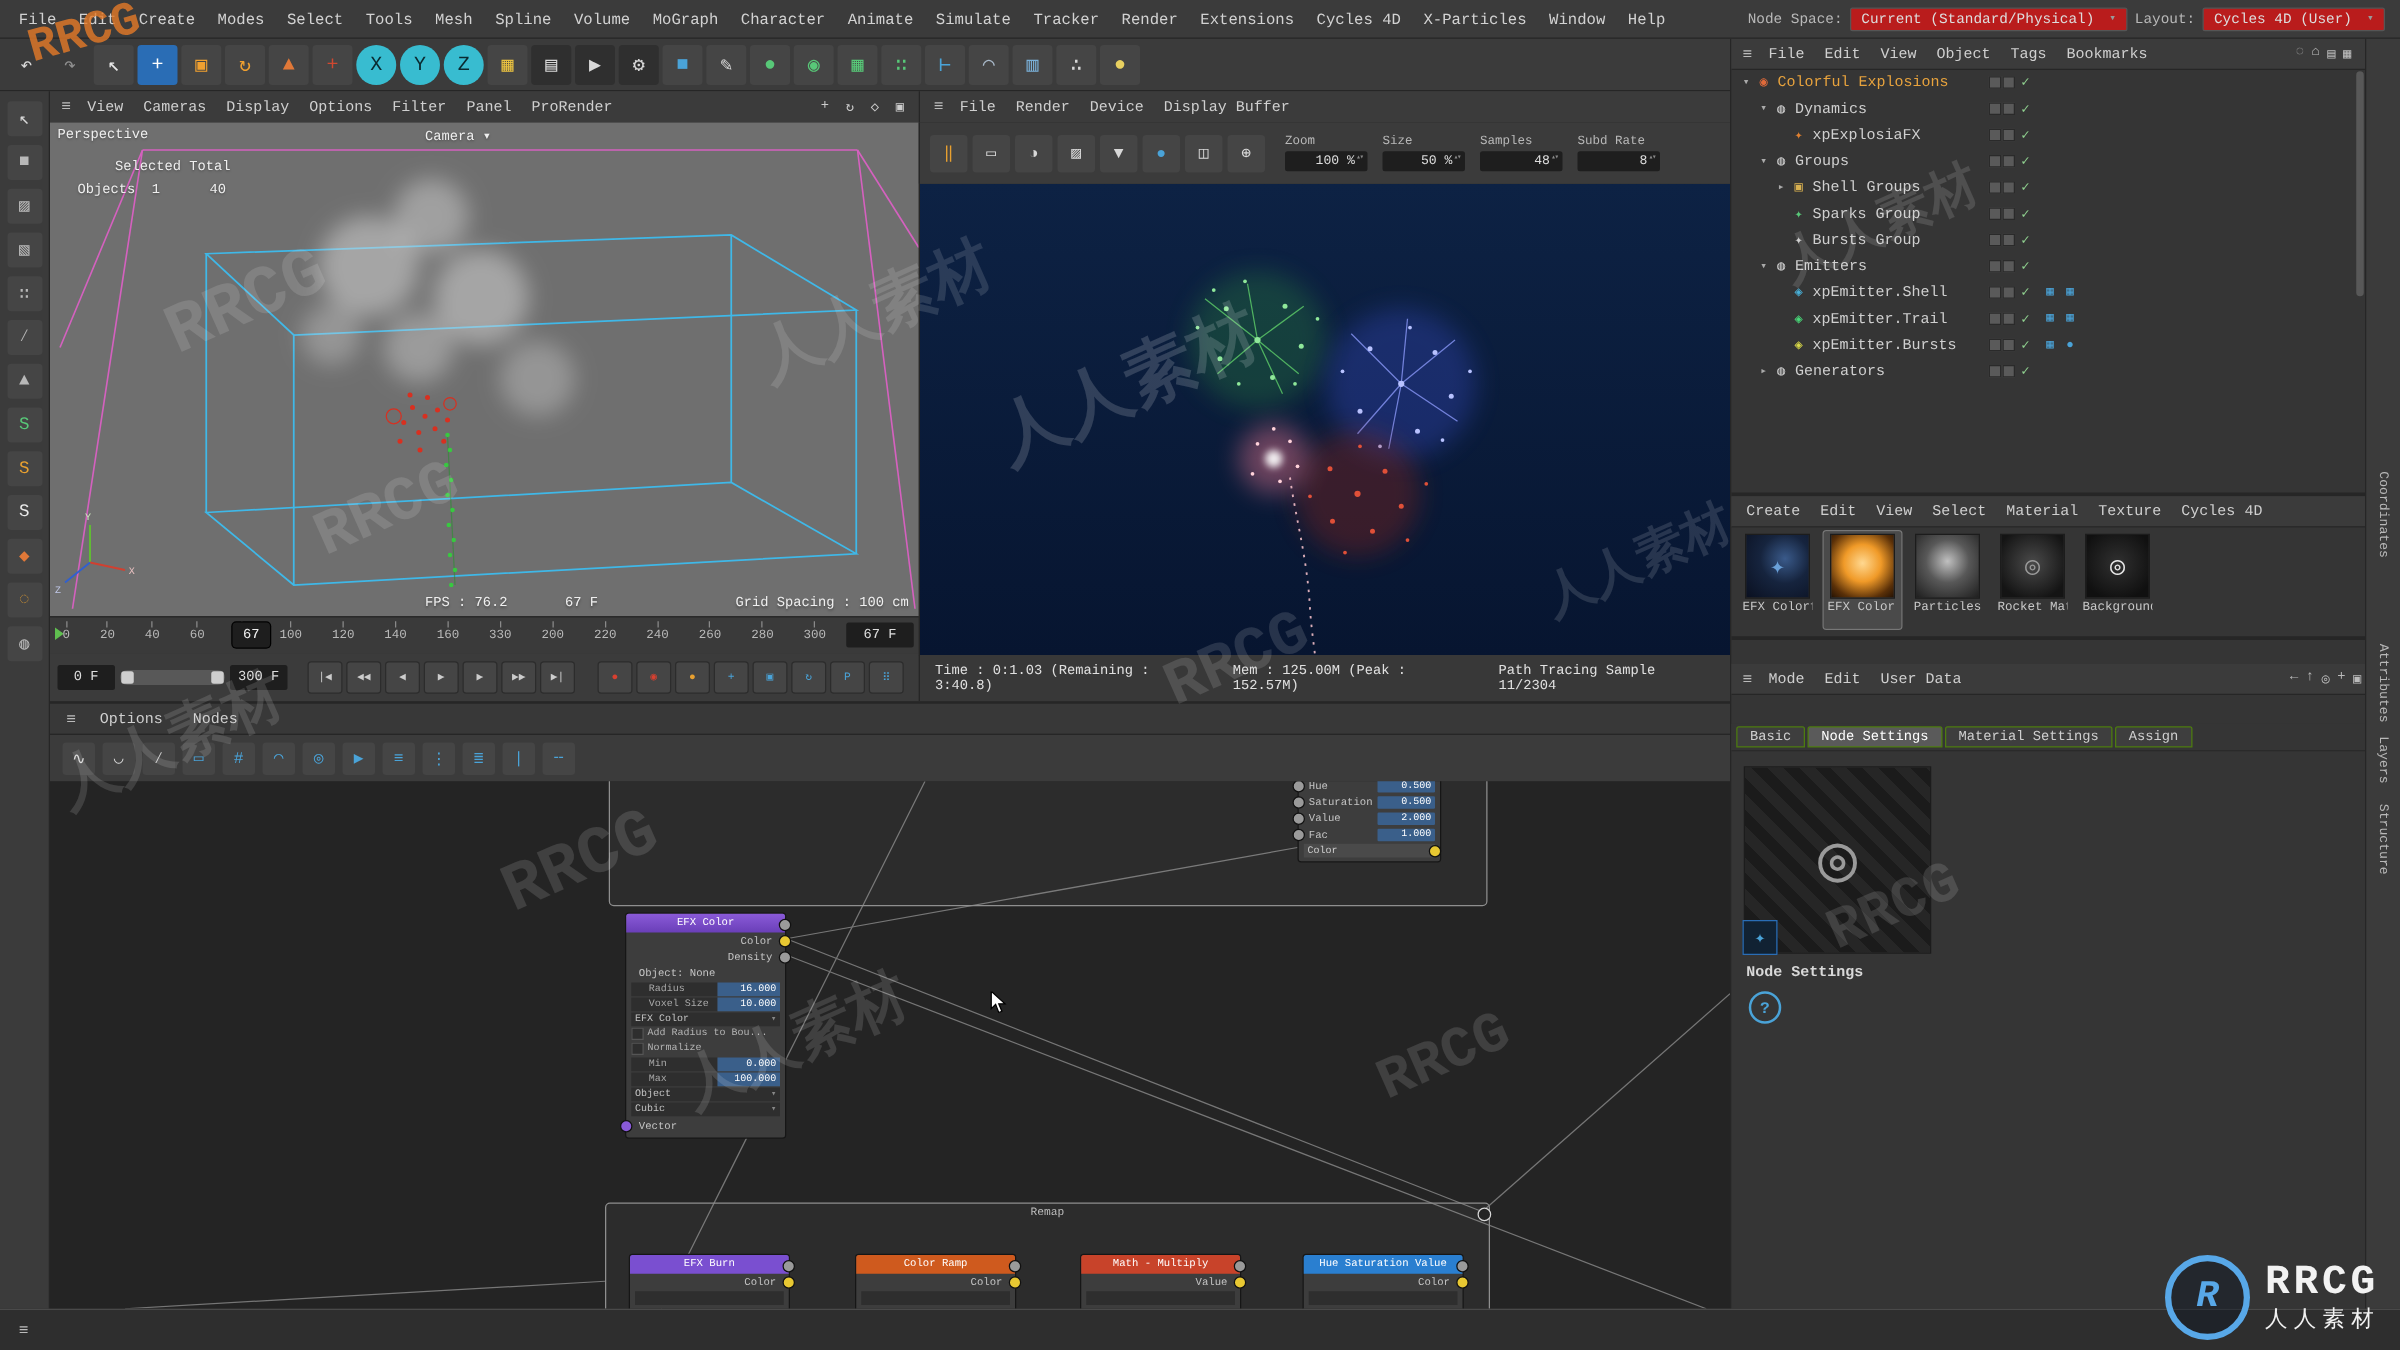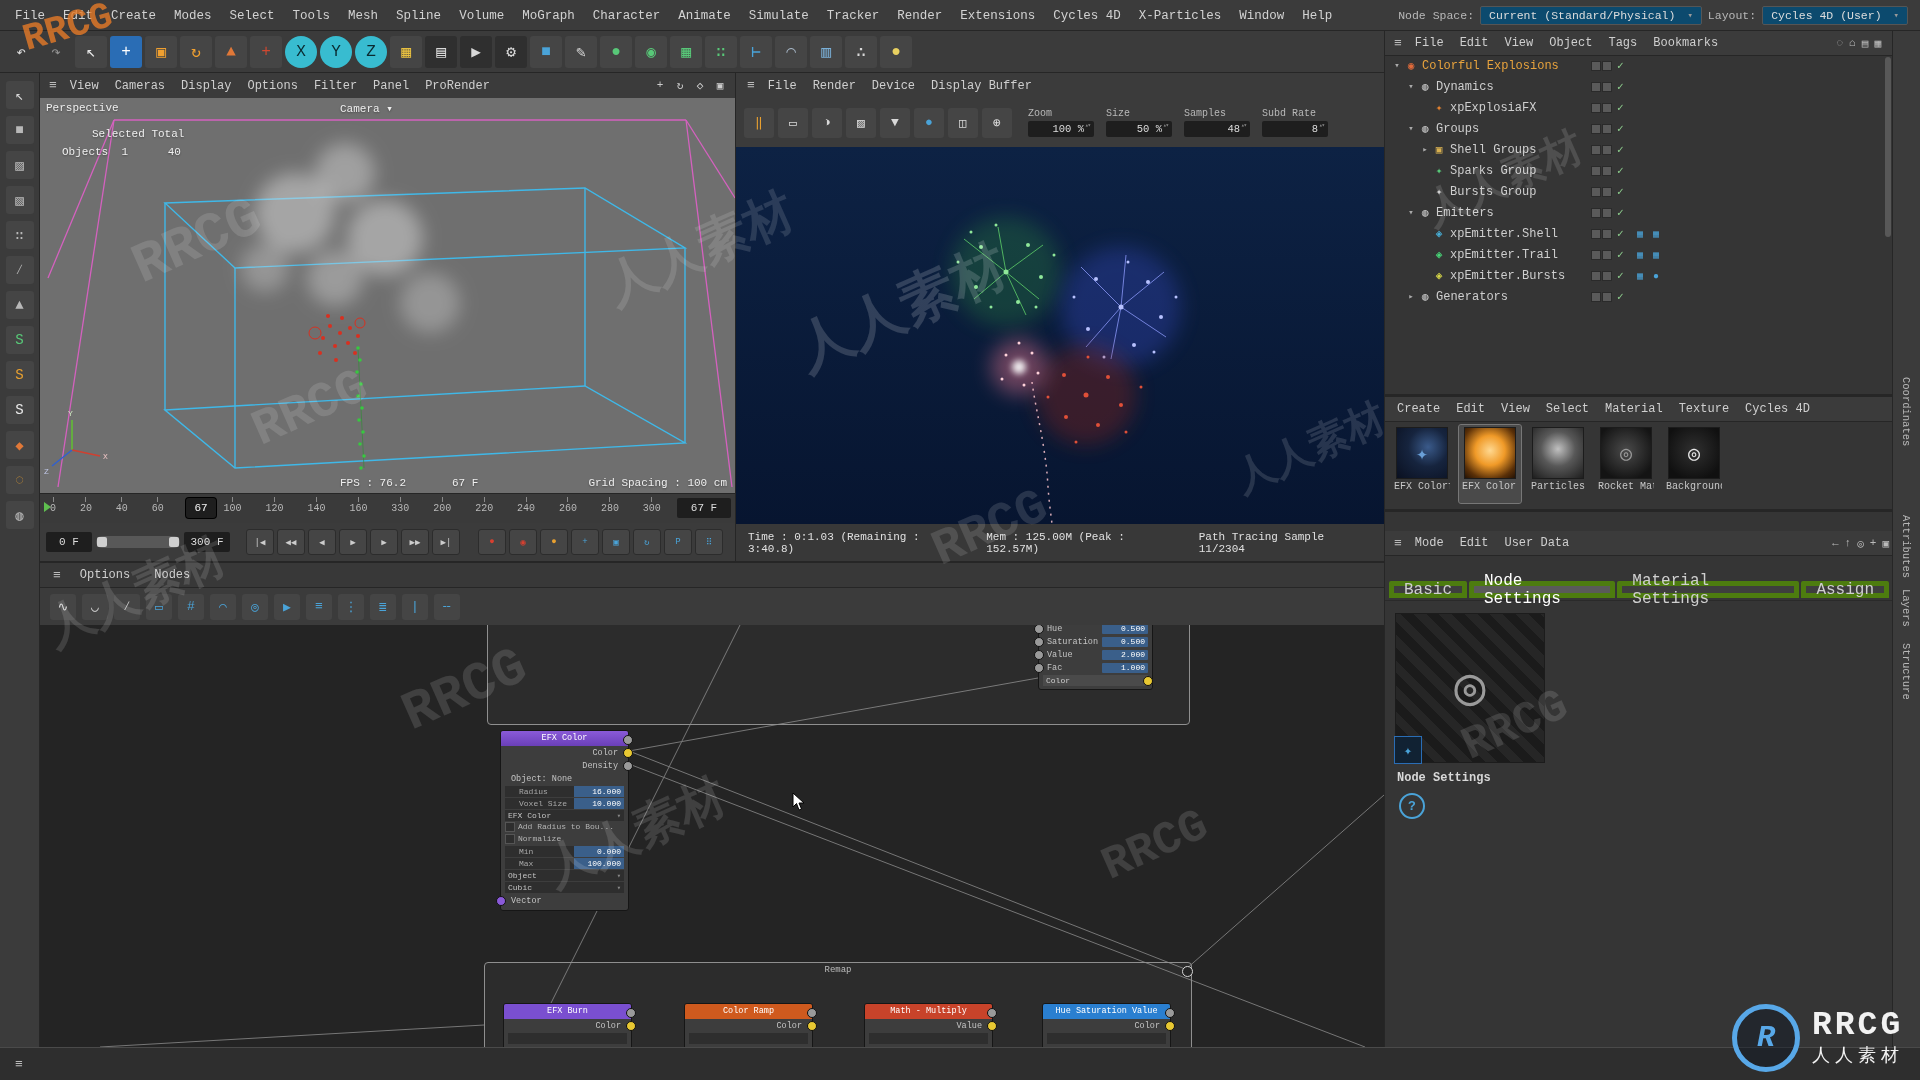--- a/index.html
+++ b/index.html
@@ -2,21 +2,21 @@
 <html><head>
 <meta charset="utf-8">
 <style>
   html,body{margin:0;padding:0;background:#141414}
   #stage{position:relative;width:1920px;height:1080px;overflow:hidden;background:#333;
     font-family:Liberation Mono, monospace;color:#c8c8c8;font-size:12px;user-select:none}
   
   #menubar{position:absolute;left:0;top:0;width:1920px;height:31px;background:#3b3b3b;border-bottom:1px solid #262626;display:flex;align-items:center;padding:0 6px;box-sizing:border-box;z-index:5}
   .menu-item{padding:0 9px;height:31px;display:flex;align-items:center;font-size:12.5px;color:#d2d2d2;white-space:nowrap}
   #menubar-right{margin-left:auto;display:flex;align-items:center;gap:6px;font-size:11.5px;color:#b8b8b8;padding-right:6px}
-  .dropdown{background:#0c4a6e;border:1px solid #555;border-radius:2px;padding:2px 8px;display:flex;align-items:center;gap:12px;color:#ddd}
+  .dropdown{background:#b91c1c;border:1px solid #555;border-radius:2px;padding:2px 8px;display:flex;align-items:center;gap:12px;color:#ddd}
   .dropdown:after{content:"▾";font-size:9px;color:#999}
   
   #toolbar{position:absolute;left:0;top:31px;width:1384px;height:42px;background:#3b3b3b;border-bottom:1px solid #262626;display:flex;align-items:center;gap:3px;padding:0 5px;box-sizing:border-box}
   .tool{width:32px;height:32px;border-radius:3px;display:flex;align-items:center;justify-content:center;font-size:16px;flex:none}
   
   #left-strip{position:absolute;left:0;top:73px;width:40px;height:974px;background:#3b3b3b;border-right:1px solid #262626;display:flex;flex-direction:column;align-items:center;gap:7px;padding-top:8px;box-sizing:border-box}
   .ltool{width:28px;height:28px;border-radius:3px;background:#454545;display:flex;align-items:center;justify-content:center;font-size:14px;flex:none}
   
   #center{position:absolute;left:40px;top:73px;width:1344px;height:974px}
   #pane-menus{position:absolute;left:0;top:0;width:1344px;height:25px;background:#3b3b3b;border-bottom:1px solid #262626;display:flex}
@@ -108,21 +108,21 @@
   #mat-menus{position:absolute;left:0;top:366px;width:508px}
   #mat-shelf{position:absolute;left:0;top:390px;width:508px;height:86px;display:flex;gap:6px;padding:4px 6px;box-sizing:border-box}
   .mat{display:flex;flex-direction:column;align-items:center;width:58px;padding:2px;border-radius:2px}
   .mat.active{background:#4a4a4a;outline:1px solid #777}
   .mat-thumb{width:50px;height:50px;border:1px solid #1c1c1c;display:flex;align-items:center;justify-content:center;font-size:20px}
   .mat-label{font-size:10px;color:#c8c8c8;margin-top:2px;max-width:56px;overflow:hidden;white-space:nowrap}
   #attr-menus{position:absolute;left:0;top:500px;width:508px}
   #attr-title{position:absolute;left:0;top:524px;width:508px;height:24px;background:#424242;border-bottom:1px solid #2a2a2a;display:flex;align-items:center;gap:6px;padding:0 8px;box-sizing:border-box;font-size:11.5px;color:#ddd}
   .attr-ball{width:12px;height:12px;border-radius:50%;background:radial-gradient(circle at 35% 30%,#bbb,#333)}
   #attr-tabs{position:absolute;left:0;top:548px;width:508px;height:22px;display:flex;gap:2px;padding:2px 4px;box-sizing:border-box;background:#353535;border-bottom:1px solid #2a2a2a}
-  .attr-tab{padding:0 10px;font-size:16px;color:#cfcfcf;background:#3e3e3e;border:5px solid #4d7c0f;border-radius:2px 2px 0 0;display:flex;align-items:center}
+  .attr-tab{padding:0 10px;font-size:11px;color:#cfcfcf;background:#3e3e3e;border:1px solid #4d7c0f;border-radius:2px 2px 0 0;display:flex;align-items:center}
   .attr-tab.active{background:#5a5a5a;color:#fff}
   #attr-preview{position:absolute;left:10px;top:582px;width:148px;height:148px;border:1px solid #1c1c1c;background:repeating-linear-gradient(45deg,#1b1b1b 0 9px,#262626 9px 18px);display:flex;align-items:center;justify-content:center}
   #attr-preview .cyc{font-size:52px;color:#9a9a9a}
   #attr-preview .chip{position:absolute;left:-2px;bottom:-2px;width:26px;height:26px;background:#123;border:1px solid #2a6db5;display:flex;align-items:center;justify-content:center;color:#4aa3d8;font-size:14px}
   #attr-section{position:absolute;left:12px;top:740px;font-size:12px;color:#d8d8d8;font-weight:bold}
   #attr-help{position:absolute;left:14px;top:762px;width:22px;height:22px;border-radius:50%;border:2px solid #4aa3d8;color:#4aa3d8;font-size:13px;display:flex;align-items:center;justify-content:center;font-weight:bold}
   
   #right-strip{position:absolute;left:1892px;top:31px;width:28px;height:1016px;background:#3b3b3b;border-left:1px solid #262626}
   .rtab{writing-mode:vertical-rl;font-size:10.5px;color:#b8b8b8;margin:0 auto;padding:6px 0;text-align:center;position:absolute;left:7px}
   .rtab:nth-of-type(1){top:340px}.rtab:nth-of-type(2){top:478px}.rtab:nth-of-type(3){top:552px}.rtab:nth-of-type(4){top:606px}

